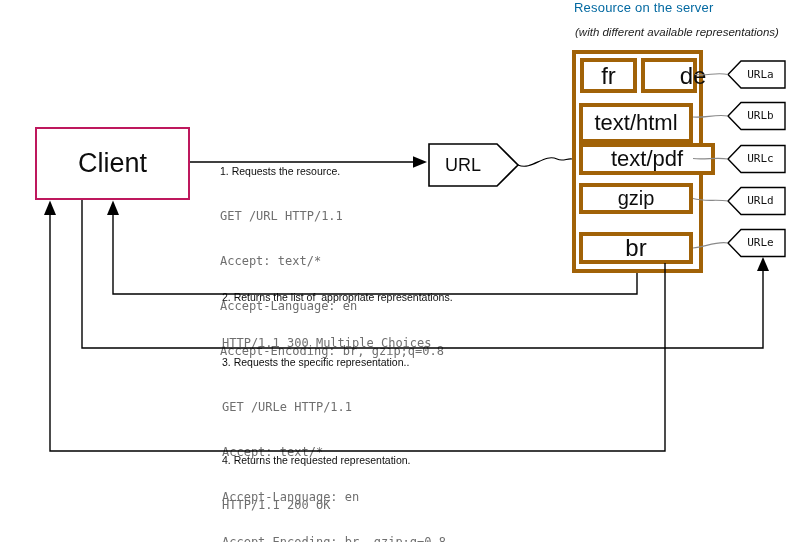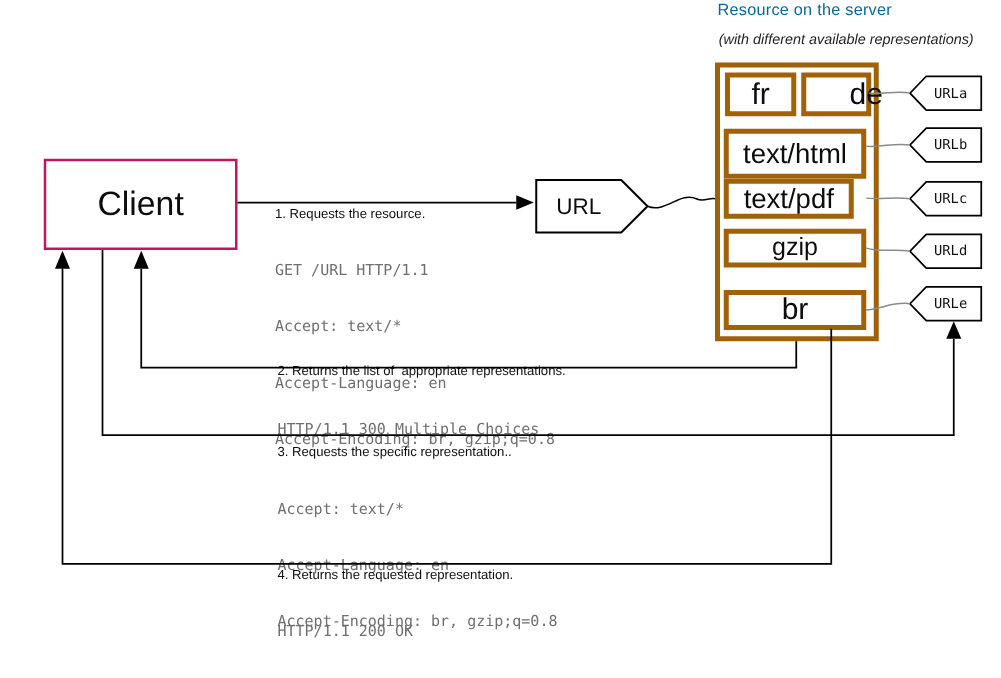--- a/index.html
+++ b/index.html
@@ -8,21 +8,21 @@
   .layer{position:absolute;left:0;top:0;width:801px;height:542px;pointer-events:none;}
   .abs{position:absolute;}
   .title{left:574px;top:0;font-size:13px;color:#0369a1;letter-spacing:.2px;}
   .subtitle{left:575px;top:26px;font-size:11.5px;font-style:italic;color:#222;}
   .box{position:absolute;background:#fff;border:4px solid #a16207;box-sizing:border-box;
        display:flex;align-items:center;justify-content:center;color:#0d0d0d;}
   .server-box{left:572px;top:50px;width:131px;height:223px;}
   .rep-fr{left:580px;top:58px;width:57px;height:35px;font-size:24px;}
   .rep-de{left:641px;top:58px;width:54px;height:35px;font-size:24px;padding-left:48px;}
   .rep-html{left:579px;top:103px;width:114px;height:40px;font-size:22px;}
-  .rep-pdf{left:579px;top:143px;width:104px;height:32px;font-size:22px;}
+  .rep-pdf{left:579px;top:143px;width:136px;height:32px;font-size:22px;}
   .rep-gzip{left:579px;top:183px;width:114px;height:31px;font-size:20px;}
   .rep-br{left:579px;top:232px;width:114px;height:32px;font-size:24px;}
   .client-box{left:35px;top:127px;width:155px;height:73px;font-size:27px;border:2px solid #be185d;}
   .url-label{left:429px;top:144px;width:68px;height:42px;display:flex;align-items:center;
              justify-content:center;font-size:18px;color:#0d0d0d;}
   .tagtext{position:absolute;left:736px;width:49px;height:14px;text-align:center;
            font-family:"DejaVu Sans Mono",monospace;font-size:11px;color:#111;}
   .step-label{position:absolute;font-size:10.5px;color:#0d0d0d;white-space:pre;}
   .mono{position:absolute;font-family:"DejaVu Sans Mono",monospace;font-size:12px;
         line-height:15px;color:#6f6f6f;white-space:pre;}
@@ -69,20 +69,21 @@
     <div>Accept-Encoding: br, gzip;q=0.8</div>
   </div>
 
   <div class="step-label" style="left:222px;top:291px">2. Returns the list of  appropriate representations.</div>
   <div class="mono" style="left:222px;top:306px">
     <div>HTTP/1.1 300 Multiple Choices</div>
   </div>
 
   <div class="step-label" style="left:222px;top:356px">3. Requests the specific representation..</div>
   <div class="mono" style="left:222px;top:370px">
+    <div>GET /URLe HTTP/1.1</div>
     <div>Accept: text/*</div>
     <div>Accept-Language: en</div>
     <div>Accept-Encoding: br, gzip;q=0.8</div>
   </div>
 
   <div class="step-label" style="left:222px;top:454px">4. Returns the requested representation.</div>
   <div class="mono" style="left:222px;top:468px">
     <div>HTTP/1.1 200 OK</div>
     
     

